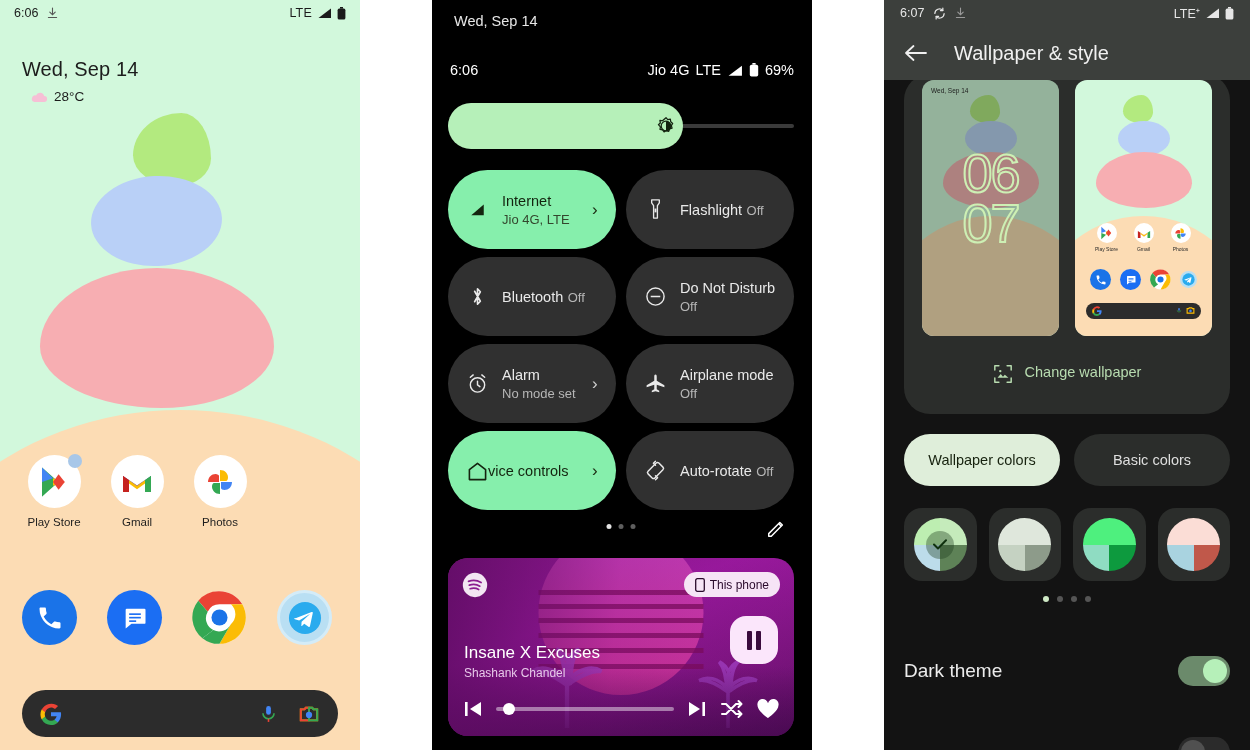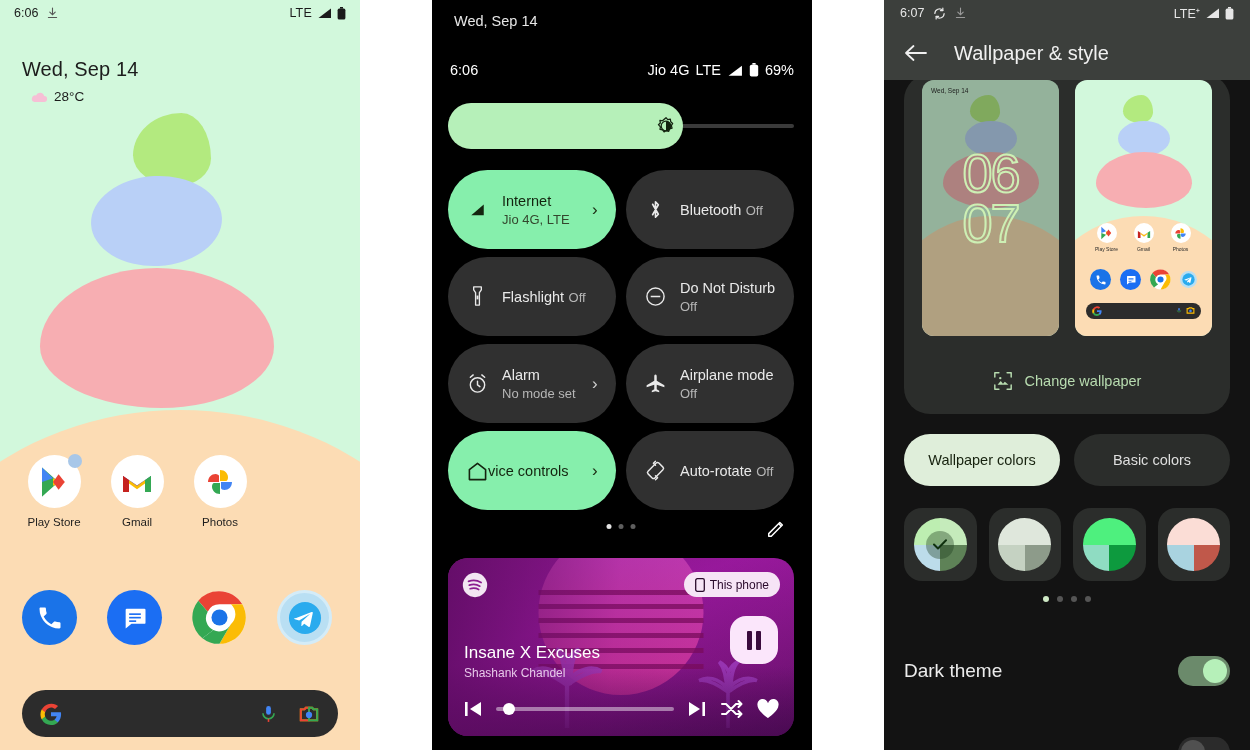--- a/index.html
+++ b/index.html
@@ -192,21 +192,21 @@
   .pa-lb { font-size: 5px; color: #2a2a2a; }
   .prev-dock { position: absolute; left: 0; right: 0; top: 74%; z-index: 3;
                display: flex; justify-content: center; gap: 9px; align-items: center;}
   .pd-ic { width: 21px; height: 21px; border-radius: 50%;
            display: flex; align-items: center; justify-content: center; }
   .prev-search { position: absolute; left: 11px; right: 11px; top: 87%; height: 16px;
                  background: #2c2c2c; border-radius: 10px; z-index: 3;
                  display: flex; align-items: center; justify-content: space-between; padding: 0 6px; }
 
   .change-wp { position: absolute; bottom: 16px; left: 0; right: 0; height: 34px;
-               display: flex; align-items: center; justify-content: center; gap: 12px;
+               display: flex; justify-content: center; gap: 12px;
                color: #b8dcb0; font-size: 14.5px; }
 
   .color-tabs { position: absolute; top: 434px; left: 20px; right: 20px; height: 52px;
                 display: flex; gap: 14px; }
   .ctab { flex: 1 1 0; border-radius: 26px; background: #2b2d2b;
           display: flex; align-items: center; justify-content: center;
           font-size: 14.5px; color: #dedede; }
   .ctab.sel { background: #dfeeda; color: #17220f; }
 
   .swatches { position: absolute; top: 508px; left: 20px; right: 20px; height: 73px;
@@ -415,39 +415,39 @@
         </span>
         <span class="tile-txt">
           <span class="tile-title">Internet</span>
           <span class="tile-sub">Jio 4G, LTE</span>
         </span>
         <span class="tile-chev">›</span>
       </div>
 
       <div class="tile">
         <span class="tile-ic">
-          <svg width="15" height="21" viewBox="0 0 14 22">
-            <path d="M4 5.5 10 16 7 19V3l3 3L4 16.5" fill="none" stroke="#e9e9e9" stroke-width="1.7" stroke-linejoin="round" stroke-linecap="round"></path>
-          </svg>
-        </span>
-        <span class="tile-txt">
-          <span class="tile-title">Bluetooth</span>
-          <span class="tile-sub">Off</span>
-        </span>
-      </div>
-
-      <div class="tile">
-        <span class="tile-ic">
           <svg width="13" height="21" viewBox="0 0 12 22">
             <path d="M2 1h8v3l-2 3v13H4V7L2 4z" fill="none" stroke="#e9e9e9" stroke-width="1.4" stroke-linejoin="round"></path>
             <rect x="5" y="10" width="2" height="4" fill="#e9e9e9"></rect>
           </svg>
         </span>
         <span class="tile-txt">
           <span class="tile-title">Flashlight</span>
+          <span class="tile-sub">Off</span>
+        </span>
+      </div>
+
+      <div class="tile">
+        <span class="tile-ic">
+          <svg width="15" height="21" viewBox="0 0 14 22">
+            <path d="M4 5.5 10 16 7 19V3l3 3L4 16.5" fill="none" stroke="#e9e9e9" stroke-width="1.7" stroke-linejoin="round" stroke-linecap="round"></path>
+          </svg>
+        </span>
+        <span class="tile-txt">
+          <span class="tile-title">Bluetooth</span>
           <span class="tile-sub">Off</span>
         </span>
       </div>
 
       <div class="tile">
         <span class="tile-ic">
           <svg width="21" height="21" viewBox="0 0 22 22">
             <circle cx="11" cy="11" r="9" fill="none" stroke="#e9e9e9" stroke-width="1.5"></circle>
             <rect x="6" y="10.2" width="10" height="1.6" fill="#e9e9e9"></rect>
           </svg>

